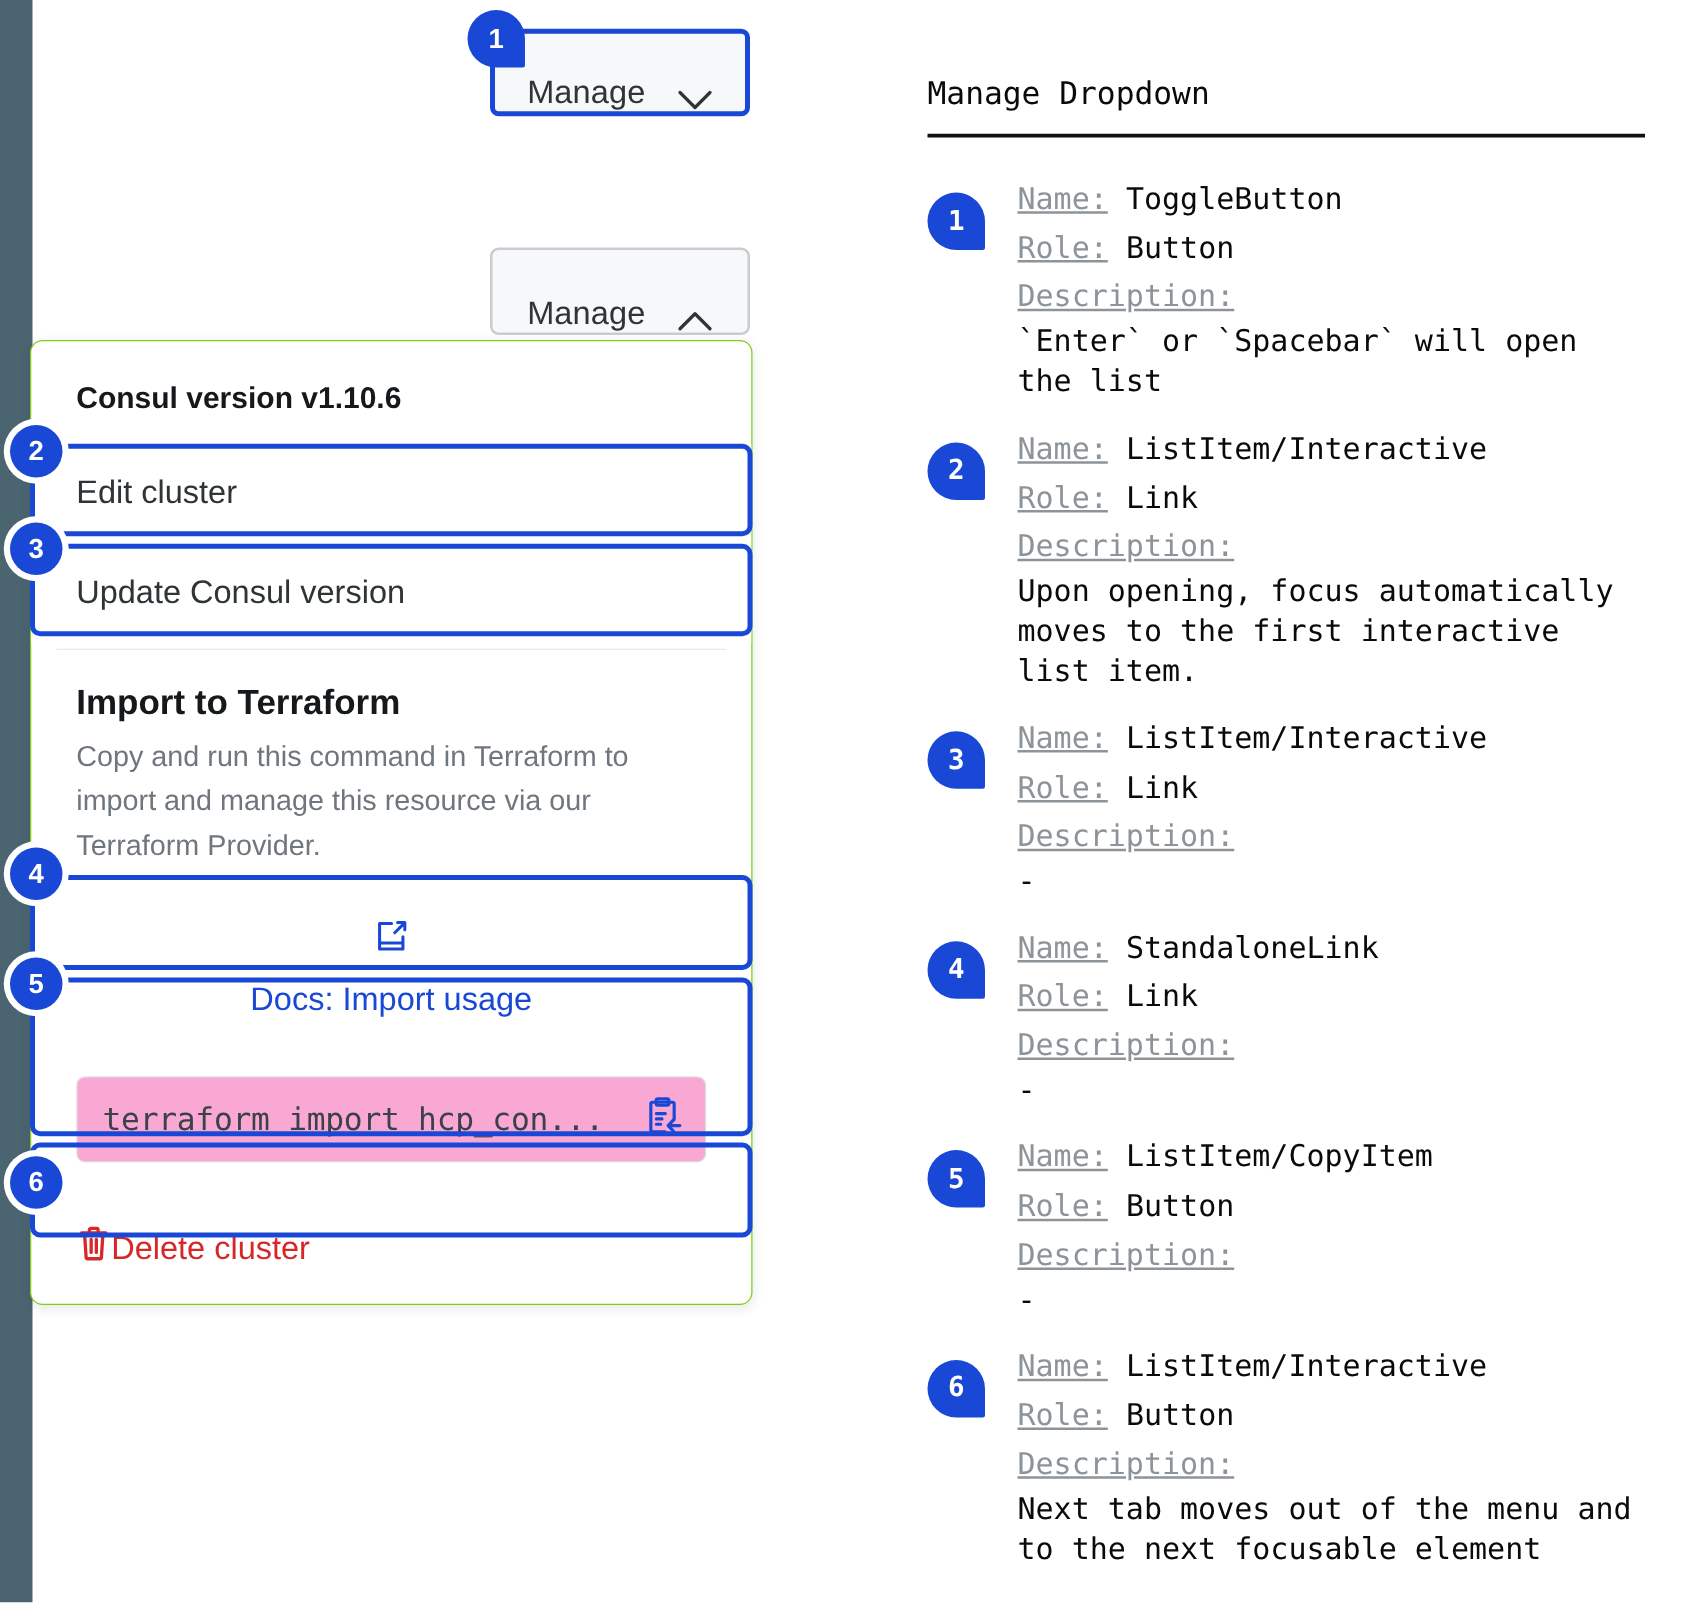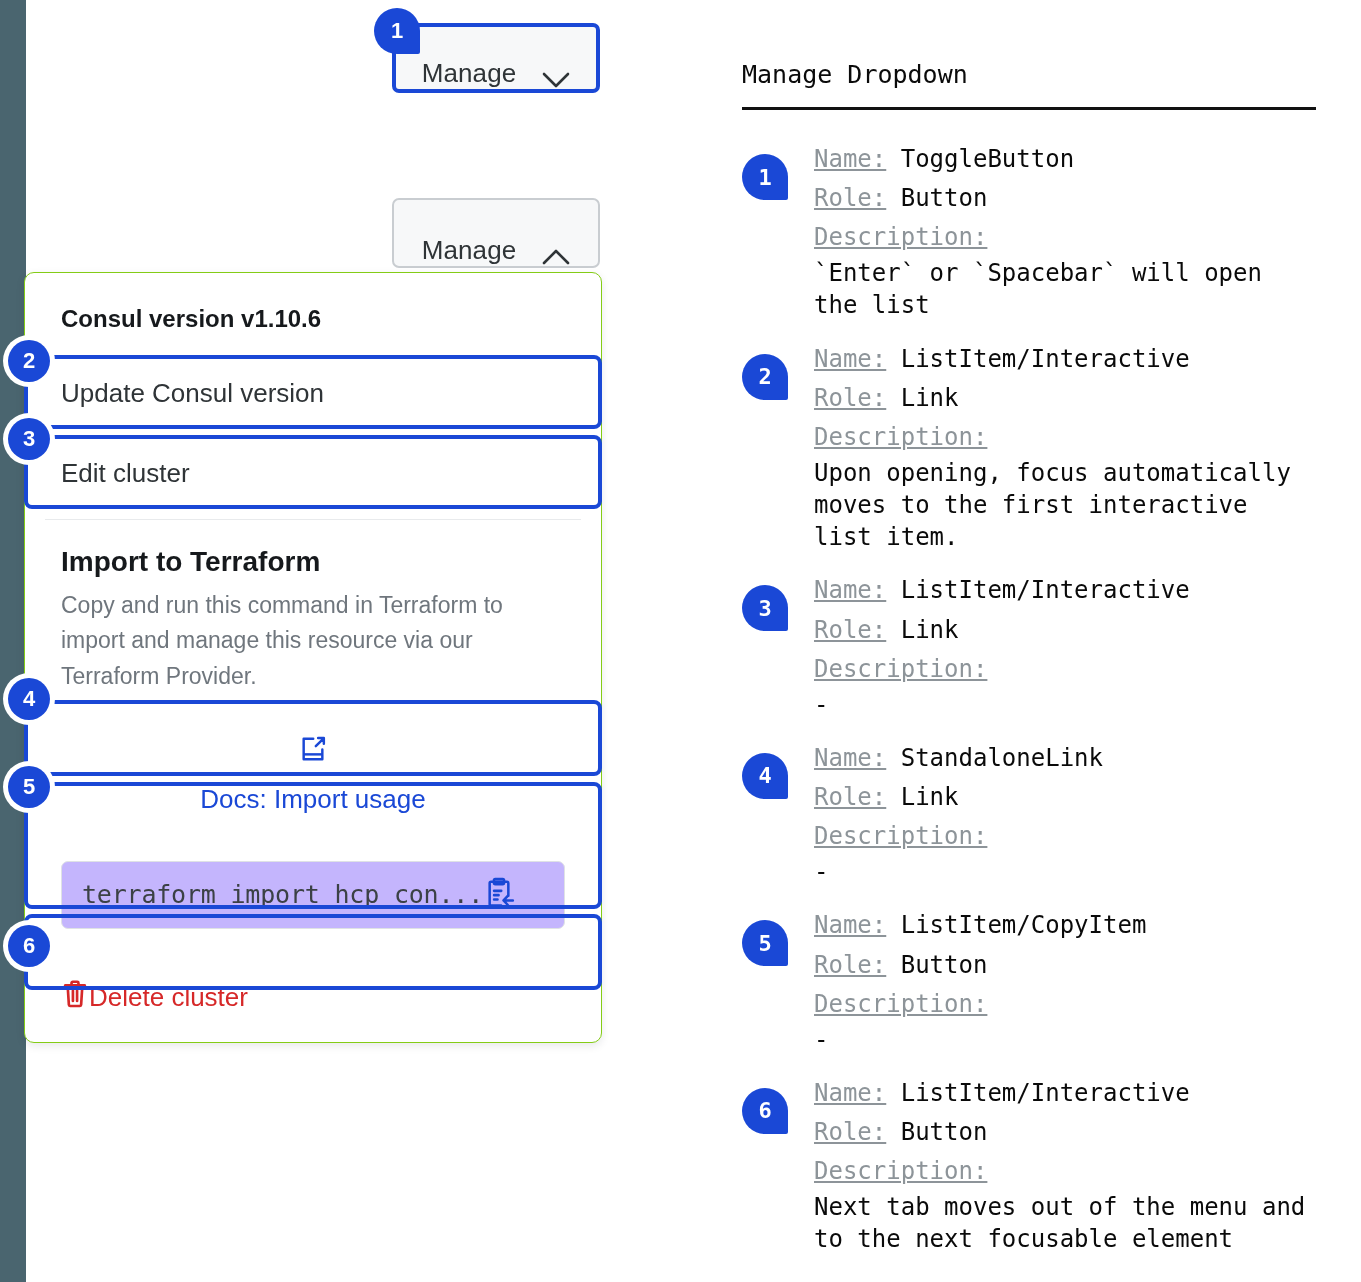--- a/index.html
+++ b/index.html
@@ -75,24 +75,24 @@
     padding: 0 40px 18px 36px;
   }
   .dd-link {
     display: flex; align-items: center; gap: 14px;
     font-size: 26px; color: #1a48d6;
     padding: 22px 36px 24px 36px;
     flex-direction: column;
   }
   .copy-wrap { padding: 22px 36px 26px 36px; }
   .copy-box {
-    display: flex; align-items: center; justify-content: flex-start;
+    display: flex; align-items: center; justify-content: space-between;
     border: 1px solid #dfe2e5; border-radius: 7px;
     padding: 15px 18px 15px 20px;
-    background: #c4b5fd;
+    background: #f9a8d4;
   }
   .copy-txt {
     font-family: "DejaVu Sans Mono", monospace;
     font-size: 25px; color: #3b4145; letter-spacing: -0.2px;
   }
   .dd-delete {
     display: flex; align-items: center; gap: 0;
     font-size: 26px; color: #d62828;
     padding: 24px 36px 26px 36px;
   }
@@ -170,22 +170,22 @@
       <span>
         <svg width="28" height="17" viewBox="0 0 28 17">
             <path d="M2 14 L14 2 L26 14" fill="none" stroke="#2f3437" stroke-width="2.6" stroke-linecap="round" stroke-linejoin="round"></path>
           </svg>
       </span>
     </div>
 
     <div class="dropdown">
       <div class="dd-heading">Consul version v1.10.6</div>
 
+      <div class="dd-item">Edit cluster</div>
       <div class="dd-item">Update Consul version</div>
-      <div class="dd-item">Edit cluster</div>
 
       <div class="dd-sep"></div>
 
       <div class="dd-section-title">Import to Terraform</div>
       <div class="dd-desc">Copy and run this command in Terraform to import and manage this resource via our Terraform Provider.</div>
 
       <div class="dd-link">
         <span>
           <svg width="28" height="28" viewBox="0 0 24 24">
             <path d="M4 3.2 h8.2 M4 3.2 v17.6 h16 v-8.4" fill="none" stroke="#1a48d6" stroke-width="2.1" stroke-linecap="round" stroke-linejoin="round"></path>

